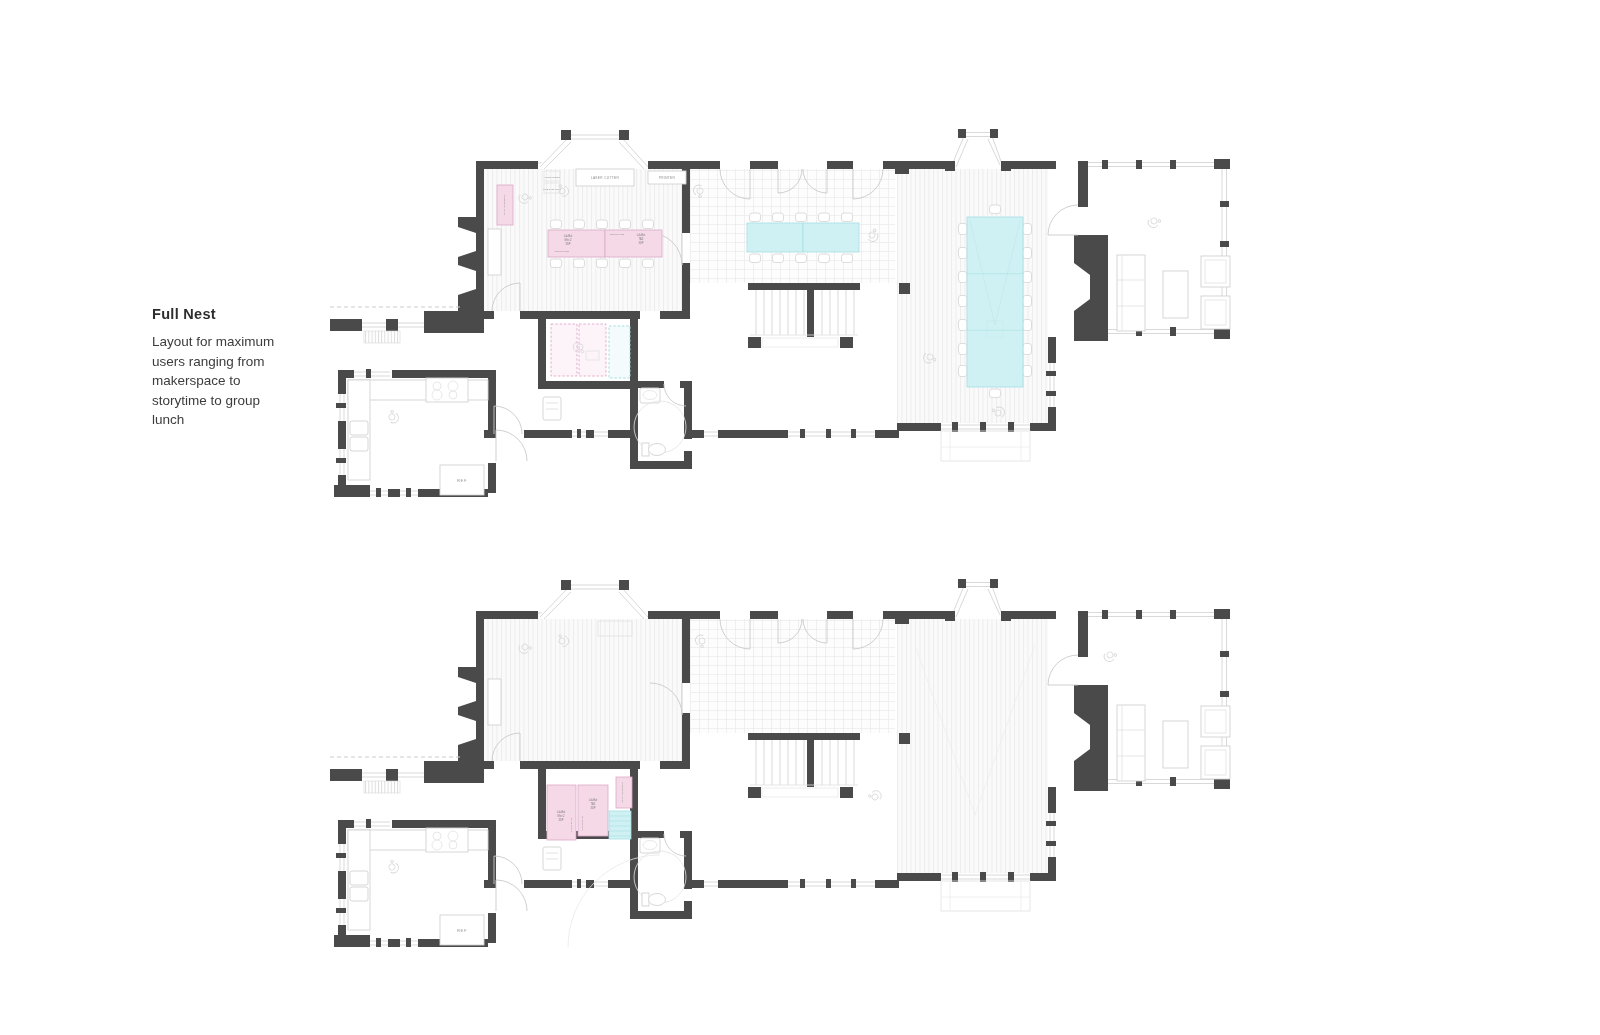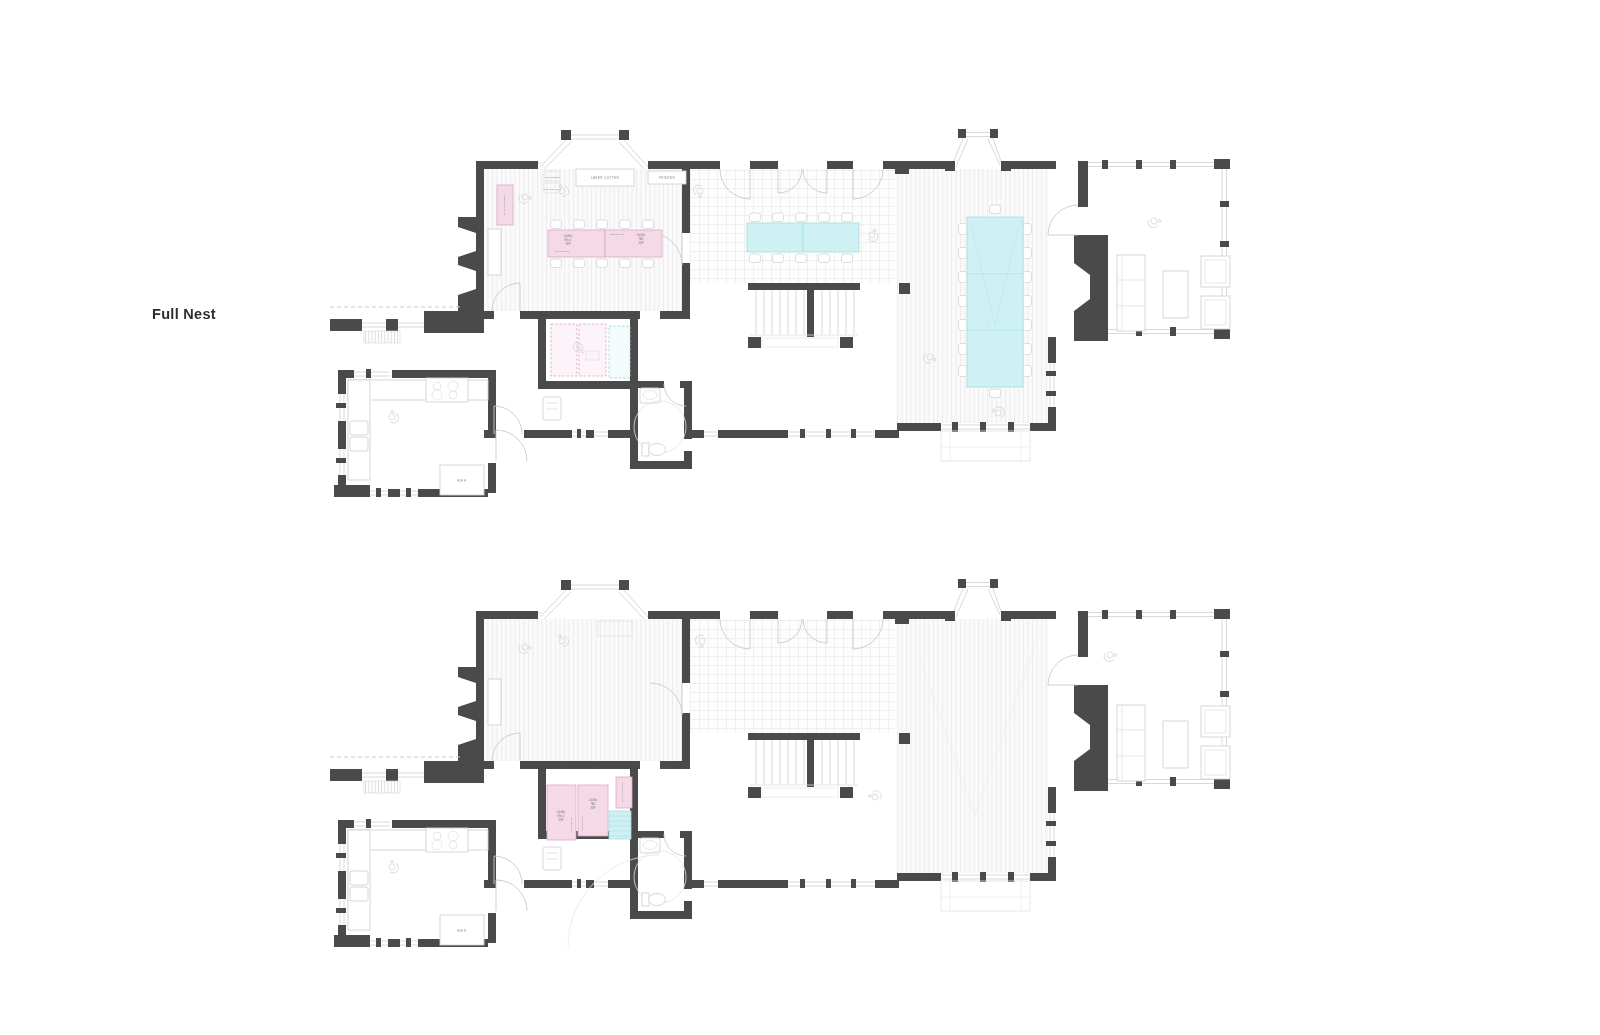--- a/index.html
+++ b/index.html
@@ -264,20 +264,21 @@
           <path d="M611,322 H700 M620,306 V336 M691,306 V336" stroke="#ececec" stroke-width="0.8" fill="none"></path>
         </g>
 
         <rect x="158" y="104" width="13" height="46" class="furn"></rect>
       </g>
     </defs>
   </svg>
 
   <section class="ann ann-full">
     <h2>Full Nest</h2>
+    <p>Layout for maximum users ranging from makerspace to storytime to group lunch</p>
   </section>
 
 
   <div class="plan plan-full">
     <svg viewBox="0 0 905 375" width="905" height="375" xmlns="http://www.w3.org/2000/svg">
       <use href="#plan-shell" xlink:href="#plan-shell"></use>
 
       <g>
 
         <g>

